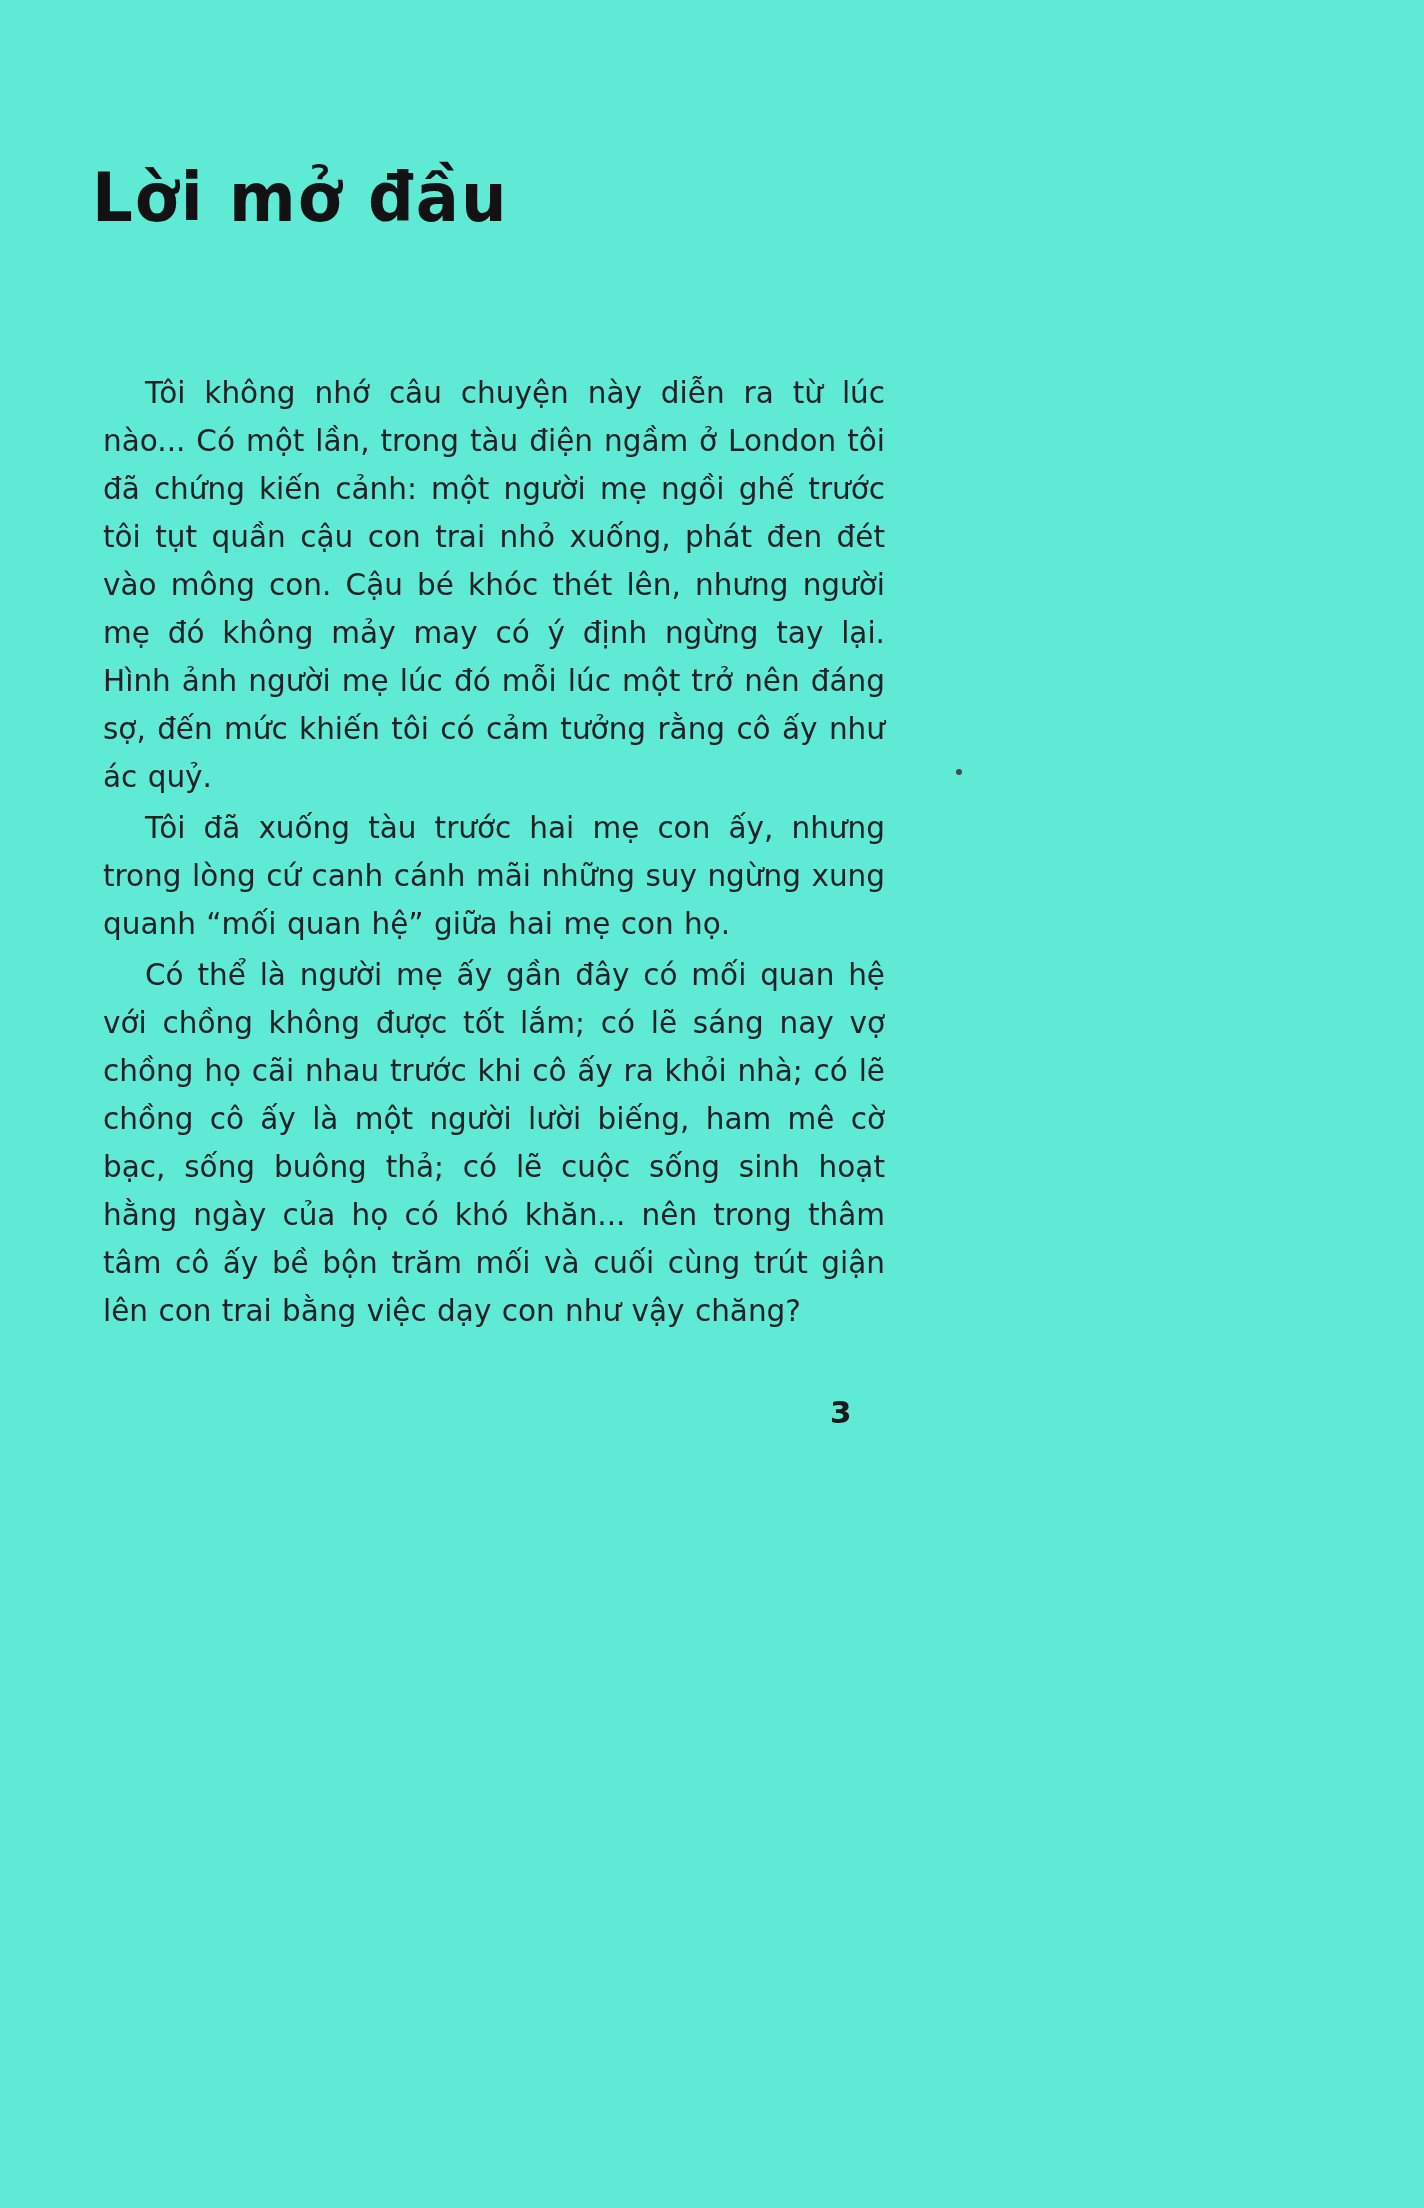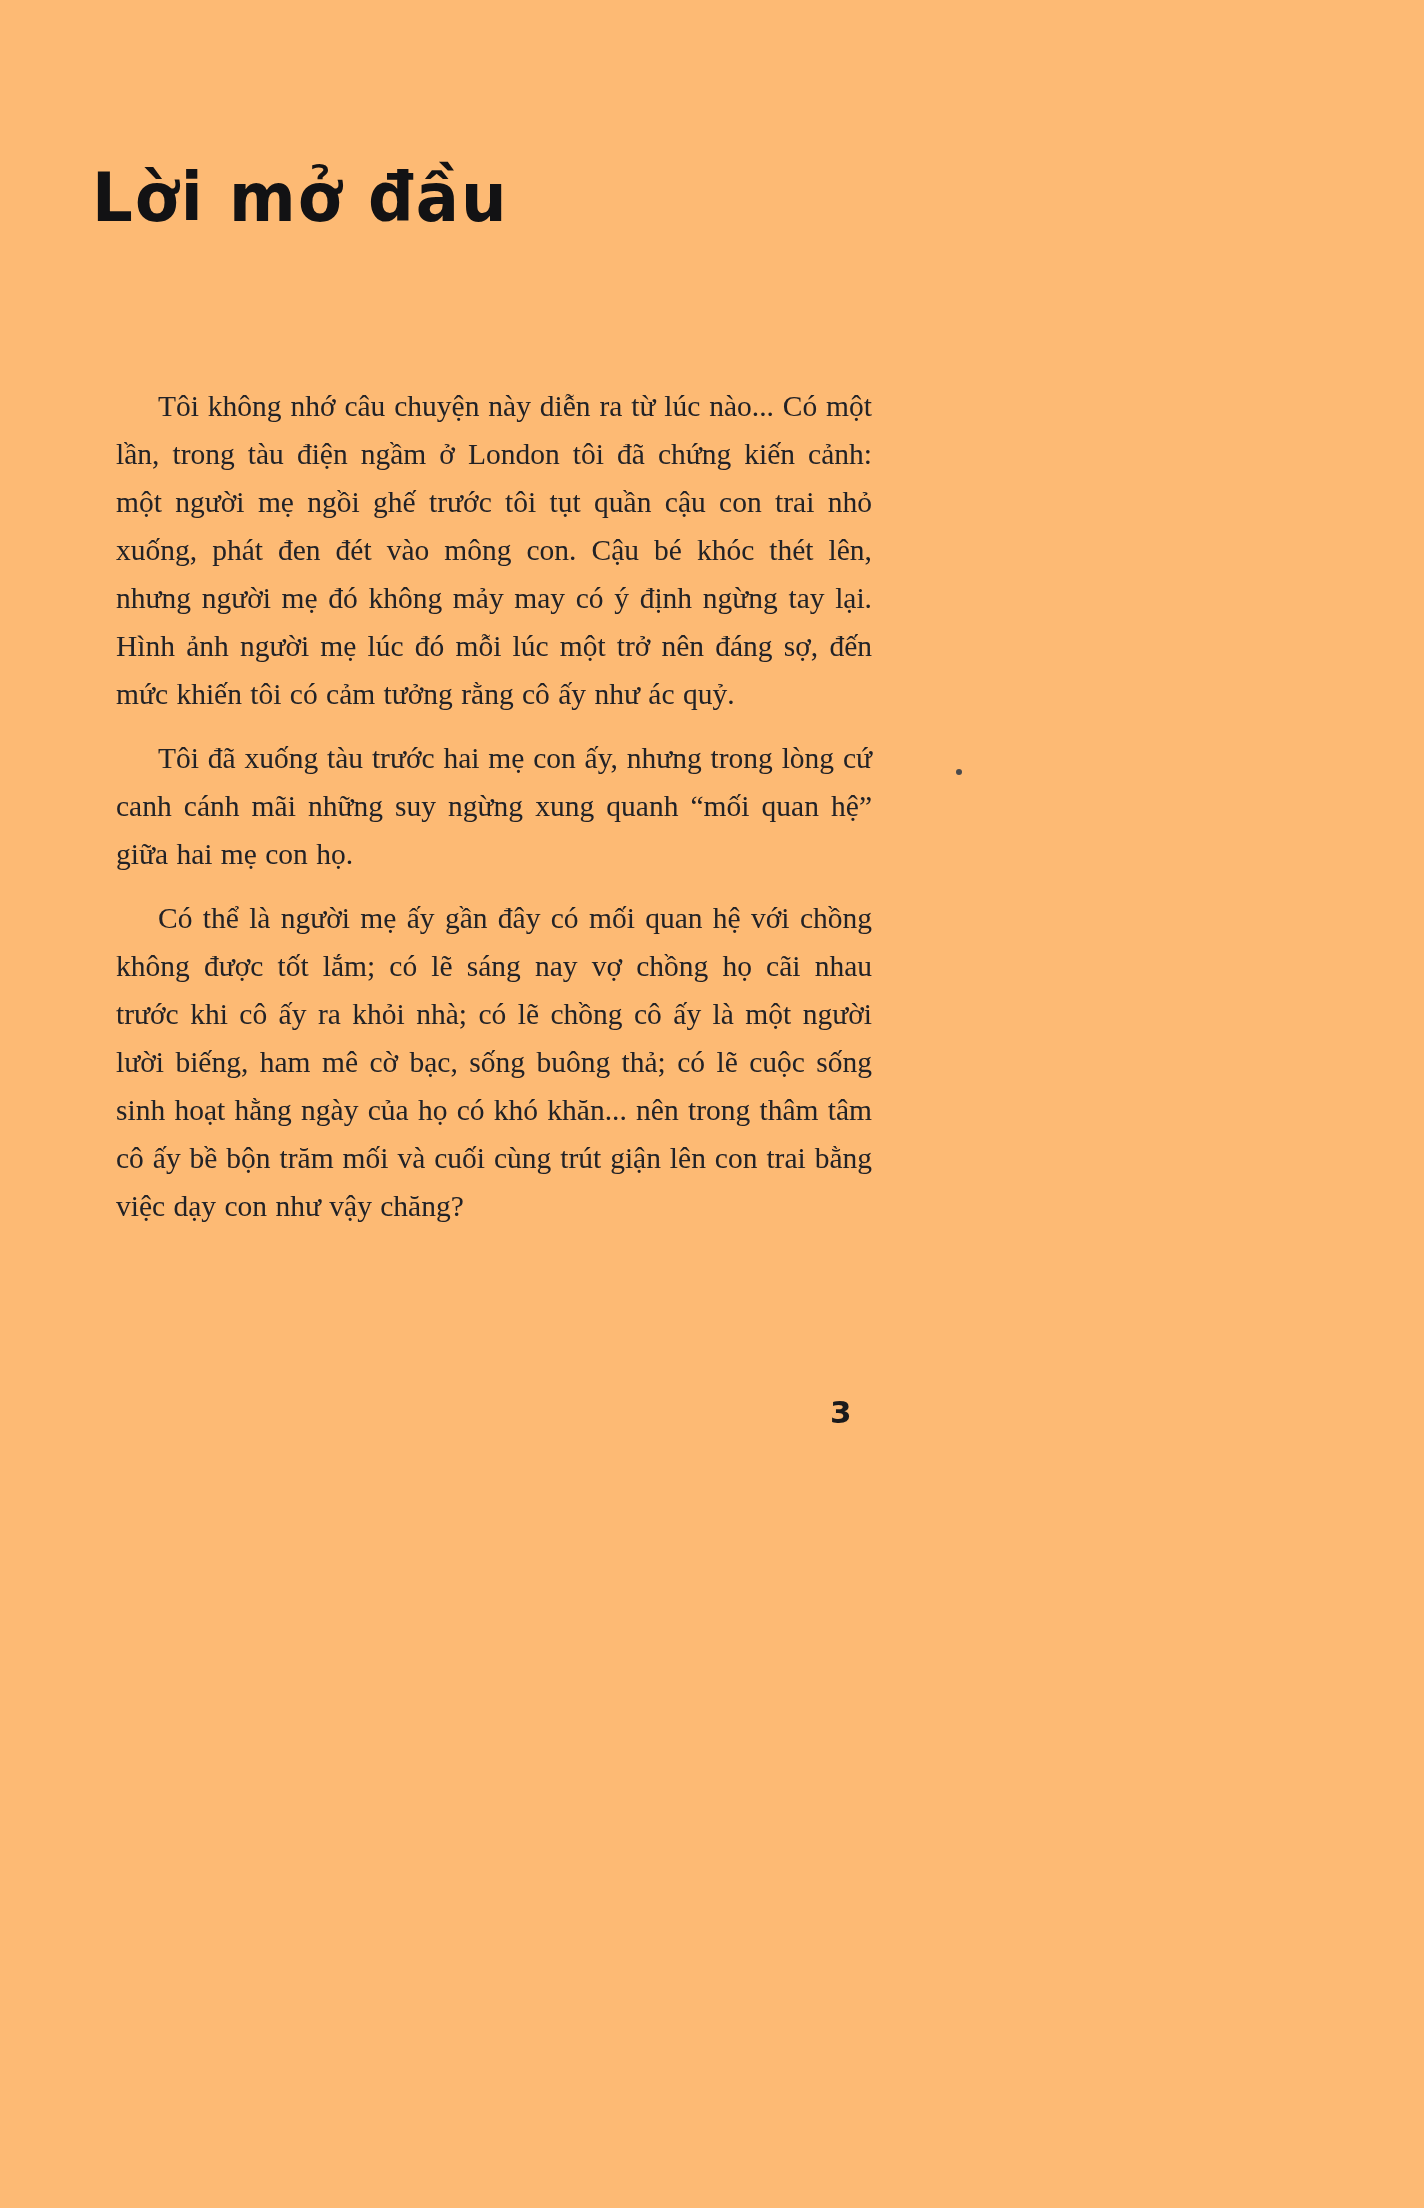--- a/index.html
+++ b/index.html
@@ -11,21 +11,21 @@
     height: 2208px;
     background: #ffffff;
     font-family: "DejaVu Sans", sans-serif;
     color: #1e1e20;
     position: relative;
     overflow: hidden;
   }
   .book-page {
     position: absolute;
     inset: 0;
-    background: #fdba74;
+    background: #5eead4;
   }
   .chapter-title {
     position: absolute;
     left: 92px;
     top: 158px;
     font-size: 64px;
     font-weight: 800;
     letter-spacing: 2px;
     color: #121214;
     font-family: "DejaVu Sans", sans-serif;
@@ -38,23 +38,22 @@
     left: 100px;
     top: 366px;
     width: 788px;
     font-size: 29.5px;
     line-height: 48px;
     text-align: justify;
     color: #222226;
     word-spacing: 1px;
   }
   .body-text p {
-    margin: 16px;
+    margin: 3px;
     text-indent: 42px;
-    font-family: Liberation Serif, serif;
   }
   .page-number {
     position: absolute;
     left: 830px;
     top: 1394px;
     font-size: 31px;
     font-weight: bold;
     color: #1a1a1c;
   }
   .printing-dot {

